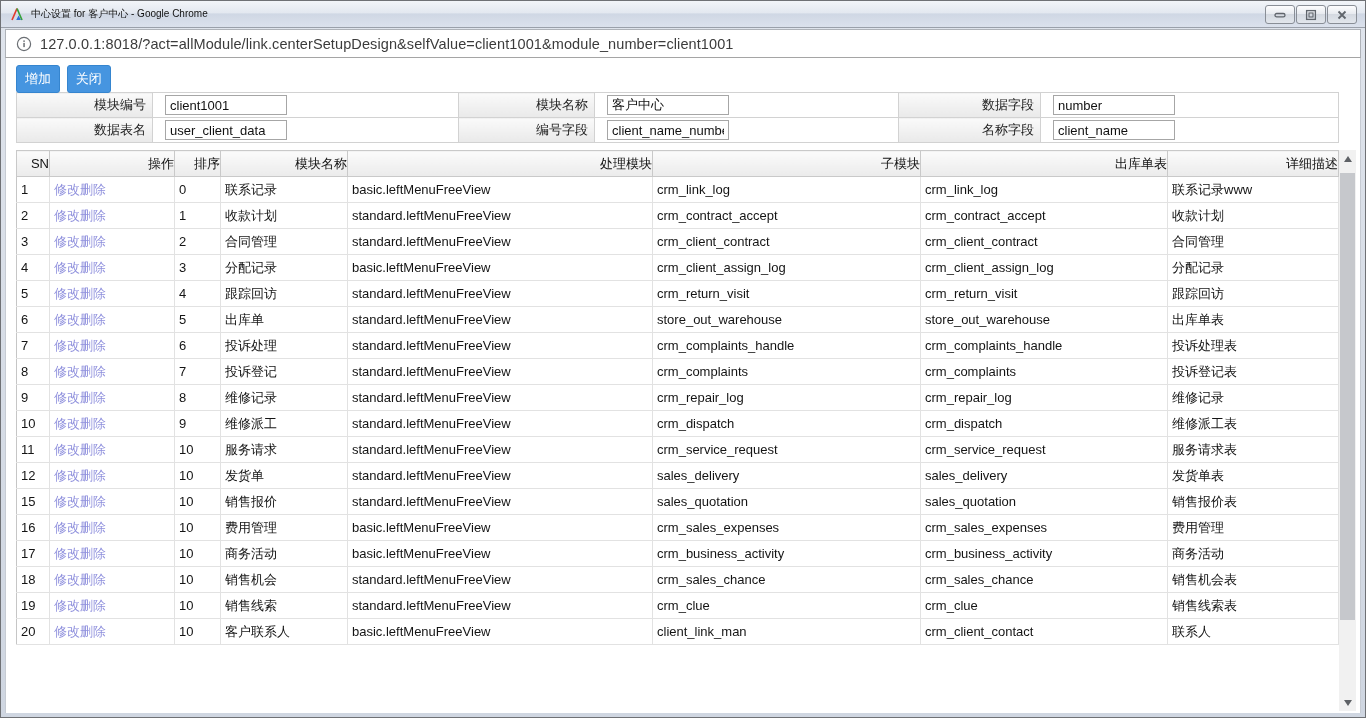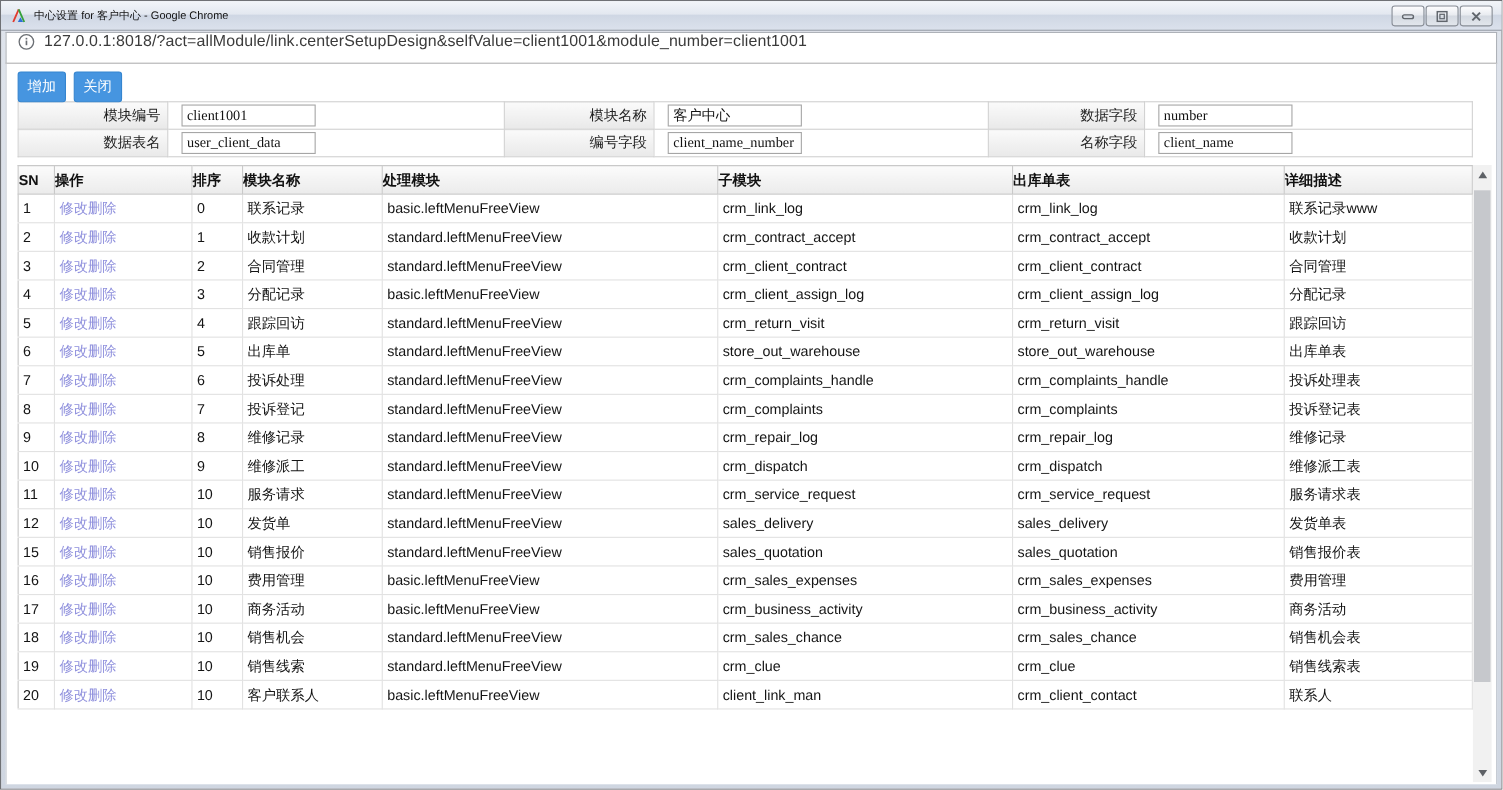--- a/index.html
+++ b/index.html
@@ -16,47 +16,47 @@
     display:flex; align-items:center; padding-left:8px; }
   .title-text { margin-left:6px; font-size:10px; color:#111; }
   .win-controls { position:absolute; right:8px; top:4px; display:flex; gap:1px; }
   .win-btn { width:30px; height:19px; border:1px solid #898e96; border-radius:3px;
     background:linear-gradient(#fdfdfe,#e8ebf0 45%,#d4d9e1 50%,#e2e6ec);
     display:flex; align-items:center; justify-content:center; cursor:default; }
 
   
   .urlbar { position:absolute; top:28px; left:4px; right:4px; height:29px;
     background:#fff; border:1px solid #aeb2b8; border-bottom:1px solid #a5a5a5;
-    display:flex; padding:0 10px; }
+    display:flex; align-items:center; padding:0 10px; }
   .url-text { margin-left:8px; font-size:14.5px; color:#3b3b3b; letter-spacing:0.1px;
     white-space:nowrap; overflow:hidden; }
 
   
   .content { position:absolute; top:57px; left:4px; right:4px; bottom:4px;
     background:#fff; overflow:hidden; border-left:1px solid #c6cbd3; border-right:1px solid #c6cbd3; }
 
   .toolbar { padding:7px 0 0 10px; height:34px; }
   .btn { display:inline-block; border:1px solid var(--accent-border,#3585cf);
     background:var(--accent,#4695e0); color:#fff; font-size:13px;
     font-family:inherit; padding:4px 8px; margin-right:3px; border-radius:3px; cursor:pointer; }
 
   
-  .form-wrap { margin-left:10px; width:1322px;font-family:Liberation Serif, serif; }
+  .form-wrap { margin-left:10px; width:1322px; }
   table.setup { border-collapse:collapse; table-layout:fixed; width:1322px; }
   table.setup td { height:25px; border:1px solid #d2d2d2; overflow:hidden; white-space:nowrap; }
   td.flabel { background:linear-gradient(#fafafa,#e9e9e9); text-align:right;
     padding-right:6px; color:#222; }
   td.fcell { background:#fff; padding-left:12px; }
   td.fcell input { width:122px; height:20px; border:1px solid #a6a6a6;
     font-family:inherit; font-size:13px; padding:0 4px; color:#111; }
 
   
   .grid-wrap { margin-left:10px; margin-top:7px; width:1322px; }
   table.grid { border-collapse:collapse; table-layout:fixed; width:1322px; border:1px solid #c6c6c6; }
-  table.grid th { height:26px; font-weight:bold; text-align:left;
+  table.grid th { height:26px; font-weight:normal; text-align:right;
     background:linear-gradient(#fbfbfb,#ebebeb); border:1px solid #c9c9c9;
     color:#111; overflow:hidden; white-space:nowrap;margin-left:8px; }
   table.grid td { height:26px; border-right:1px solid #e2e2e2; border-bottom:1px solid #e2e2e2;
     padding-left:4px; overflow:hidden; white-space:nowrap; color:#141414; }
   td.c-sn { padding-left:3px; }
   td.c-ops { padding-left:18px; }
   td.c-sort { padding-left:6px; }
   .op-link { color:var(--link,#8f90dd); text-decoration:none; cursor:pointer; }
   .op-link + .op-link { margin-left:0; }
 

